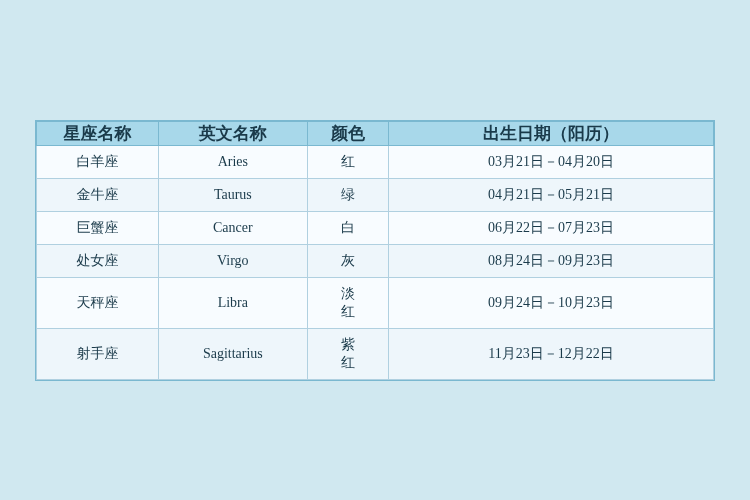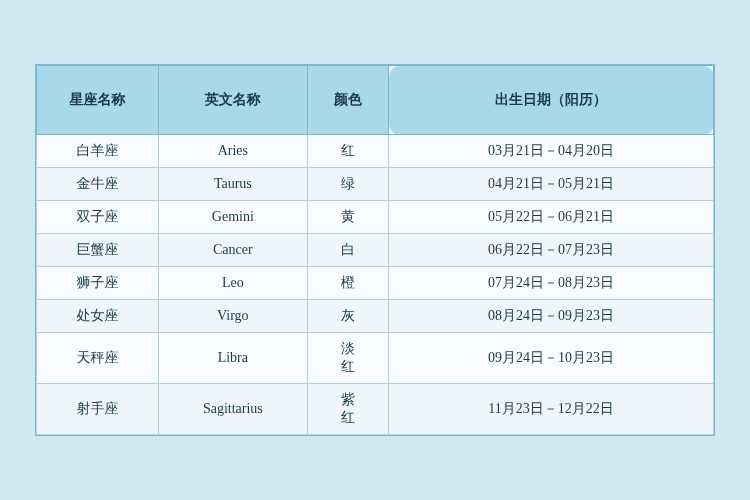--- a/index.html
+++ b/index.html
@@ -29,25 +29,25 @@
       width: 100%;
       border-collapse: collapse;
     }
 
     thead tr {
       background-color: #a8d8ea;
     }
 
     thead th {
       border: 1px solid #7ab8d0;
-      padding: 25px 12px;
+      padding: 0 12px;
       text-align: center;
       font-weight: bold;
       color: #1a3a4a;
-      font-size: 14px;
+      font-size: 17px;
     }
 
     tbody tr {
       background-color: #f8fcff;
     }
 
     tbody tr:nth-child(even) {
       background-color: #eef6fb;
     }
 
@@ -55,21 +55,21 @@
       border: 1px solid #b0d0e0;
       padding: 7px 28px;
       text-align: center;
       color: #1a3a4a;
       font-size: 14px;
     }
 
     .col-cn { width: 18%; }
     .col-en { width: 22%; }
     .col-color { width: 12%; }
-    .col-date { width: 48%; border-radius: 11px; }
+    .col-date { width: 48%; }
   </style>
 </head>
 <body>
 
 <div class="table-container">
   <table>
     <thead>
       <tr>
         <th class="col-cn">星座名称</th>
         <th class="col-en">英文名称</th>
@@ -84,36 +84,24 @@
           <td>红</td>
           <td>03月21日－04月20日</td>
         </tr>
         <tr>
           <td>金牛座</td>
           <td>Taurus</td>
           <td>绿</td>
           <td>04月21日－05月21日</td>
         </tr>
         <tr>
-          <td>双子座</td>
-          <td>Gemini</td>
-          <td>黄</td>
-          <td>05月22日－06月21日</td>
-        </tr>
-        <tr>
           <td>巨蟹座</td>
           <td>Cancer</td>
           <td>白</td>
           <td>06月22日－07月23日</td>
-        </tr>
-        <tr>
-          <td>狮子座</td>
-          <td>Leo</td>
-          <td>橙</td>
-          <td>07月24日－08月23日</td>
         </tr>
         <tr>
           <td>处女座</td>
           <td>Virgo</td>
           <td>灰</td>
           <td>08月24日－09月23日</td>
         </tr>
         <tr>
           <td>天秤座</td>
           <td>Libra</td>

